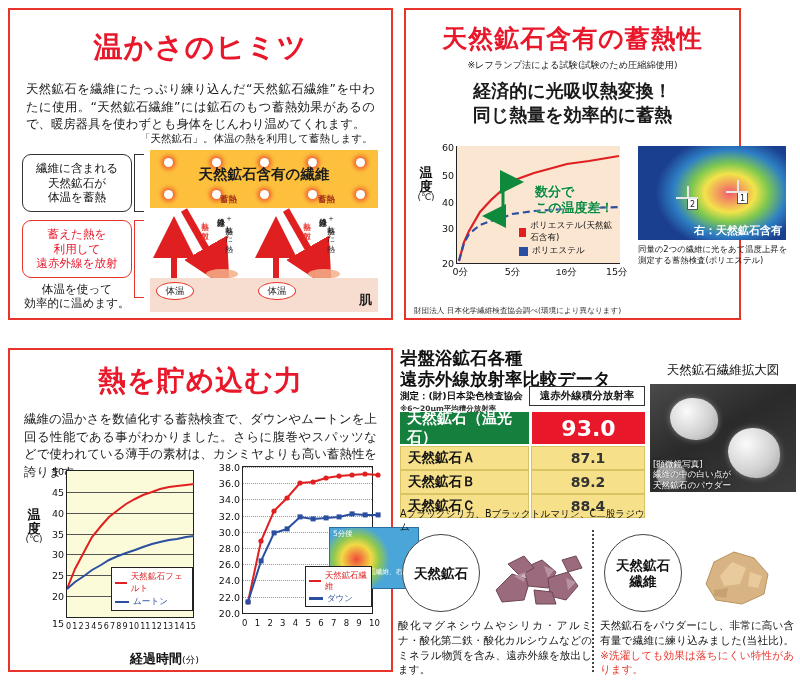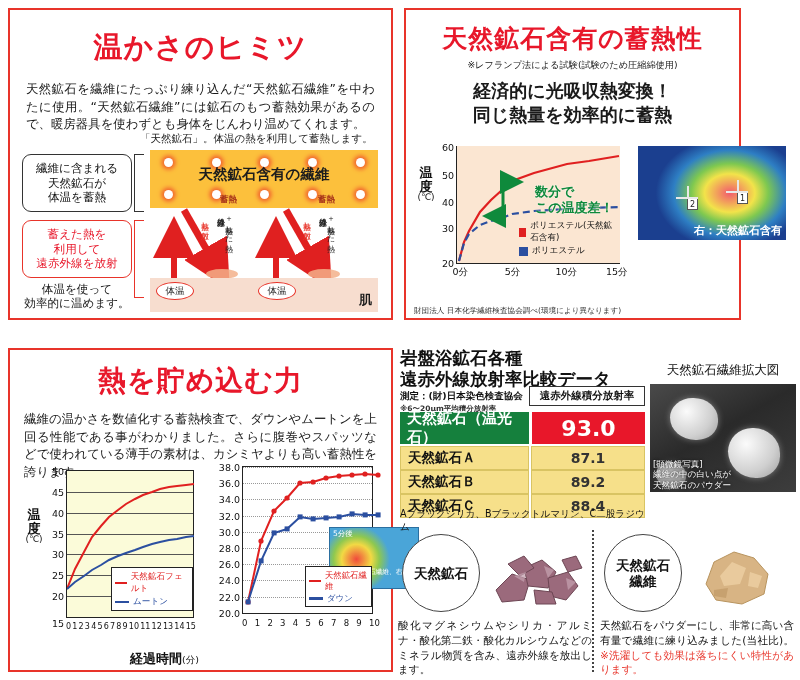--- a/index.html
+++ b/index.html
@@ -390,21 +390,21 @@
         <div class="unit">(℃)</div>
       </div>
       <div id="p2-plot">
         <span class="ytick" style="top:100%;">20</span>
         <span class="ytick" style="top:70.5%;">30</span>
         <span class="ytick" style="top:48%;">40</span>
         <span class="ytick" style="top:25%;">50</span>
         <span class="ytick" style="top:1%;">60</span>
         <span class="xtick" style="left:2%;">0分</span>
         <span class="xtick" style="left:34%;">5分</span>
-        <span class="xtick" style="left:67%;">10分</span>
+        <span class="xtick" style="left:67%;font-family:Liberation Mono, monospace;">10分</span>
         <span class="xtick" style="left:98%;">15分</span>
 
         <svg viewBox="0 0 164 118" preserveAspectRatio="none" style="position:absolute;left:0;top:0;width:164px;height:118px;">
           <polyline points="2,115 7,96 12,85 23,66 34,54 45,44 55,35 77,27 110,18 132,15 162,10" fill="none" stroke="#e02020" stroke-width="2.2"></polyline>
           <polyline points="2,115 7,97 12,88 23,79 34,75 45,72 55,68 77,65 110,63 132,62 162,61" fill="none" stroke="#2b4fa0" stroke-width="2.2" stroke-dasharray="7,4"></polyline>
           <line x1="46" y1="36" x2="46" y2="70" stroke="#0f8a3c" stroke-width="3" marker-start="url(#upG)" marker-end="url(#dnG)"></line>
           <defs>
             <marker id="upG" markerWidth="8" markerHeight="8" refX="4" refY="7" orient="auto">
               <polygon points="4,0 8,8 0,8" fill="#0f8a3c"></polygon>
             </marker>
@@ -434,20 +434,21 @@
 
     <div id="p2-thermal">
       <div class="crosshair" style="left:38px; top:40px;">
         <span class="chbox">2</span>
       </div>
       <div class="crosshair" style="left:88px; top:34px;">
         <span class="chbox">1</span>
       </div>
       <span class="tlabel">右：天然鉱石含有</span>
     </div>
+    <div id="p2-thermcap">同量の2つの繊維に光をあて温度上昇を測定する蓄熱検査(ポリエステル)</div>
 
     <div id="p2-note">財団法人 日本化学繊維検査協会調べ(環境により異なります)</div>
   </div>
 
   <div class="panel" id="panel3">
     <div class="panel-title" id="p3-title">熱を貯め込む力</div>
     <div class="body-text" id="p3-lead">繊維の温かさを数値化する蓄熱検査で、ダウンやムートンを上回る性能である事がわかりました。さらに腹巻やスパッツなどで使われている薄手の素材は、カシミヤよりも高い蓄熱性を誇ります。</div>
 
     <div id="p3-chartA">
       <div id="p3-ylabA">

